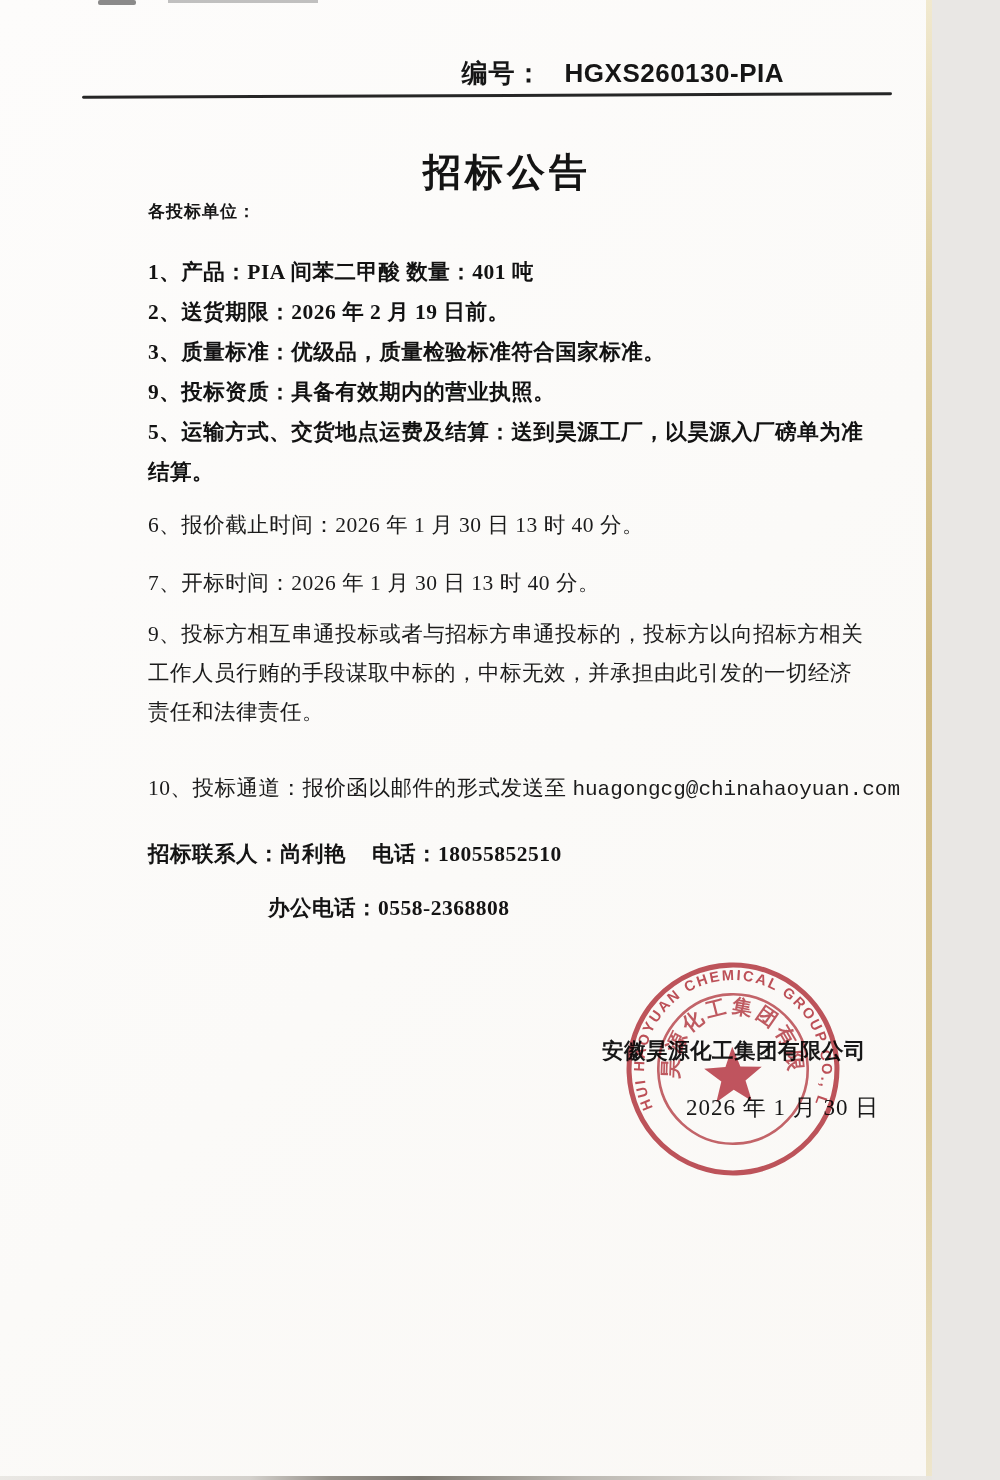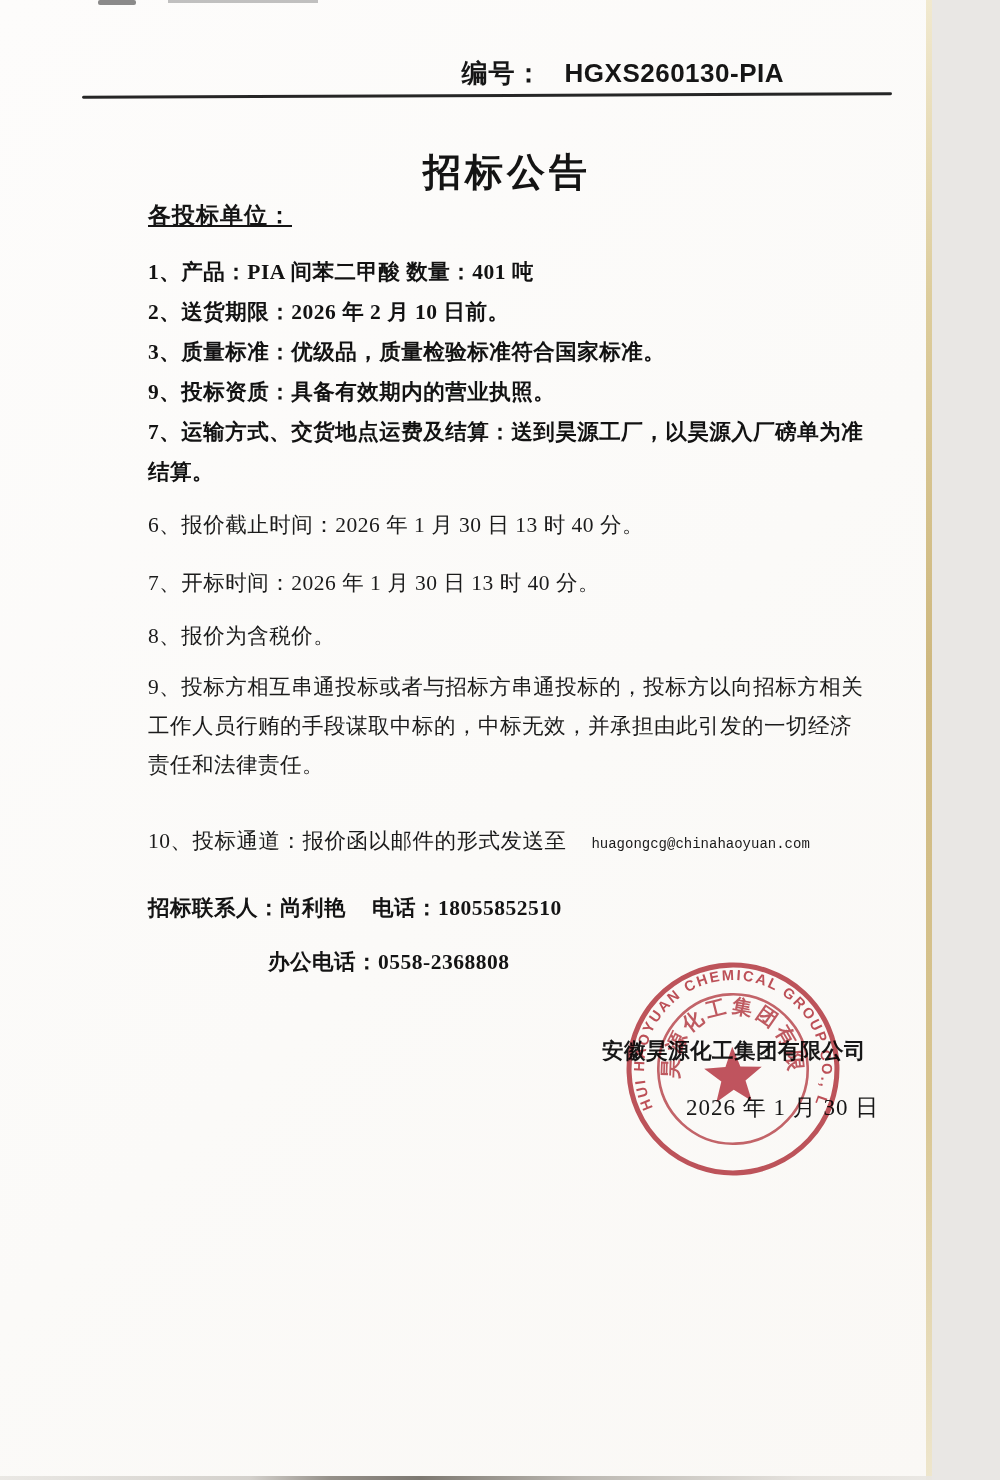--- a/index.html
+++ b/index.html
@@ -39,38 +39,38 @@
     background:#262626;transform:rotate(-0.25deg);border-radius:2px;
   }
 
   .doc-title{
     position:absolute;top:136px;left:0;width:992px;margin:11px;
     text-align:center;font-size:38px;font-weight:bold;letter-spacing:4px;color:#141414;
   }
 
   .salutation{
     position:absolute;top:200px;left:148px;
-    font-size:23px;font-weight:bold;letter-spacing:1px;color:#151515;text-decoration:underline;
+    font-size:17px;font-weight:bold;letter-spacing:1px;color:#151515;
   }
 
   
   .body-block{
     position:absolute;top:252px;left:148px;width:716px;
     font-size:21.5px;line-height:40px;color:#1b1b1b;
   }
   .body-block p{margin:0;}
   .intro{ text-indent:44px; font-weight:bold; line-height:34px; margin-bottom:8px !important; color:#121212;}
   .item{letter-spacing:0.5px;}
   .item.heavy{font-weight:bold;color:#121212;}
   .item-6{margin-top:13px !important;}
   .item-7{margin-top:18px !important;}
   .item-8{margin-top:13px !important;}
   .item-9{margin-top:12px !important;line-height:39px;}
   .item-10{margin-top:36px !important;white-space:nowrap;}
-  .email{font-family:"Liberation Mono","DejaVu Sans Mono",monospace;font-size:14px;letter-spacing:0;margin-left:19px;}
+  .email{font-family:"Liberation Mono","DejaVu Sans Mono",monospace;font-size:21px;letter-spacing:0;}
   .contact-line{margin-top:24px !important;font-weight:bold;color:#141414;}
   .contact-line .phone{font-weight:bold;}
   .contact-gap{display:inline-block;width:26px;}
   .office-line{margin-top:14px !important;padding-left:120px;font-weight:bold;color:#141414;}
 
   
   .company-name{
     position:absolute;left:602px;top:1036px;
     font-size:21.5px;font-weight:bold;letter-spacing:0.5px;color:#171717;z-index:2;
   }
@@ -99,27 +99,26 @@
     <span class="num-label">编号：</span><span class="num-value">HGXS260130-PIA</span>
   </div>
   <div class="header-rule"></div>
 
   <h1 class="doc-title">招标公告</h1>
 
   <div class="salutation">各投标单位：</div>
 
   <div class="body-block">
     <p class="item heavy item-1">1、产品：PIA 间苯二甲酸 数量：401 吨</p>
-    <p class="item heavy item-2">2、送货期限：2026 年 2 月 10 日前。</p>
+    <p class="item heavy item-2">2、送货期限：2026 年 2 月 19 日前。</p>
     <p class="item heavy item-3">3、质量标准：优级品，质量检验标准符合国家标准。</p>
     <p class="item heavy item-4">9、投标资质：具备有效期内的营业执照。</p>
-    <p class="item heavy item-5">7、运输方式、交货地点运费及结算：送到昊源工厂，以昊源入厂磅单为准结算。</p>
+    <p class="item heavy item-5">5、运输方式、交货地点运费及结算：送到昊源工厂，以昊源入厂磅单为准结算。</p>
     <p class="item item-6">6、报价截止时间：2026 年 1 月 30 日 13 时 40 分。</p>
     <p class="item item-7">7、开标时间：2026 年 1 月 30 日 13 时 40 分。</p>
-    <p class="item item-8">8、报价为含税价。</p>
     <p class="item item-9">9、投标方相互串通投标或者与招标方串通投标的，投标方以向招标方相关工作人员行贿的手段谋取中标的，中标无效，并承担由此引发的一切经济责任和法律责任。</p>
     <p class="item item-10"><span>10、投标通道：报价函以邮件的形式发送至 </span><span class="email">huagongcg@chinahaoyuan.com</span></p>
     <p class="item contact-line"><span>招标联系人：</span><span>尚利艳</span><span class="contact-gap"></span><span>电话：</span><span class="phone">18055852510</span></p>
     <p class="item office-line"><span>办公电话：</span><span>0558-2368808</span></p>
   </div>
 
   <div class="company-name">安徽昊源化工集团有限公司</div>
   <div class="sign-date">2026 年 1 月 30 日</div>
 
   <svg class="stamp" viewBox="0 0 216 216" xmlns="http://www.w3.org/2000/svg" aria-hidden="true">

